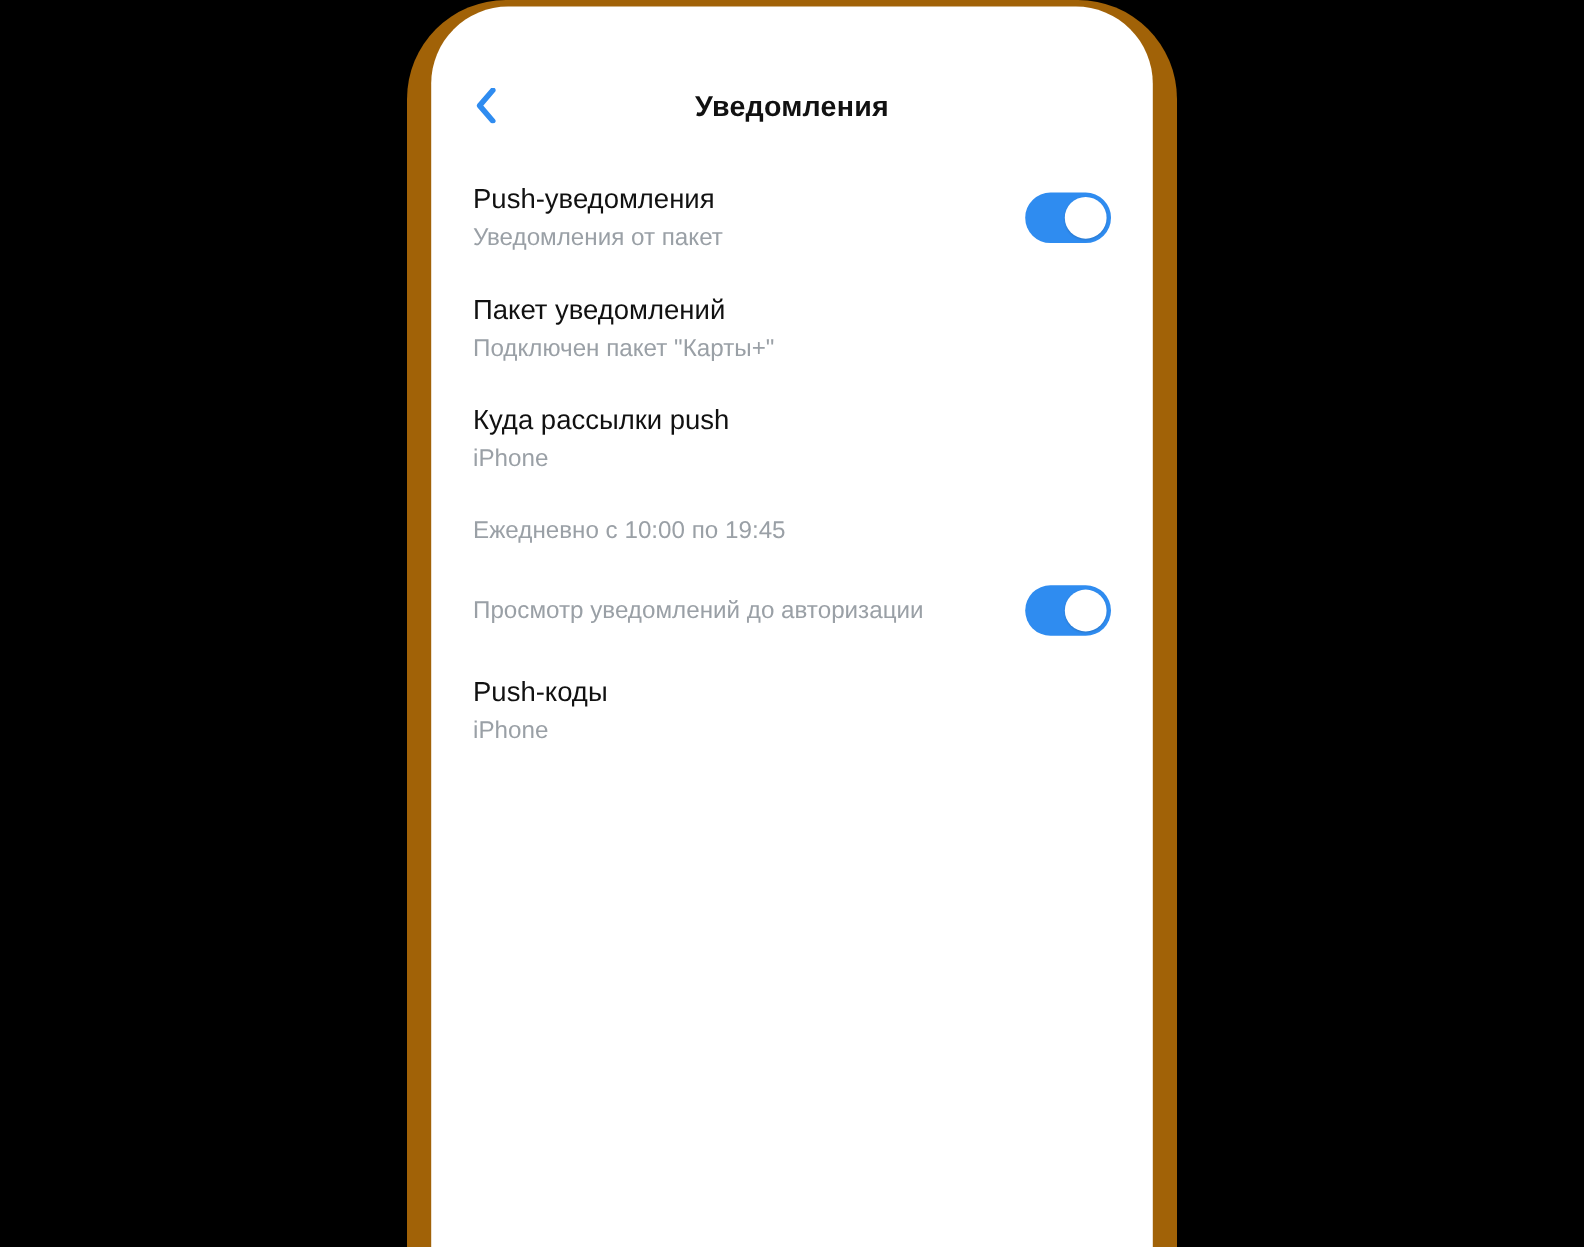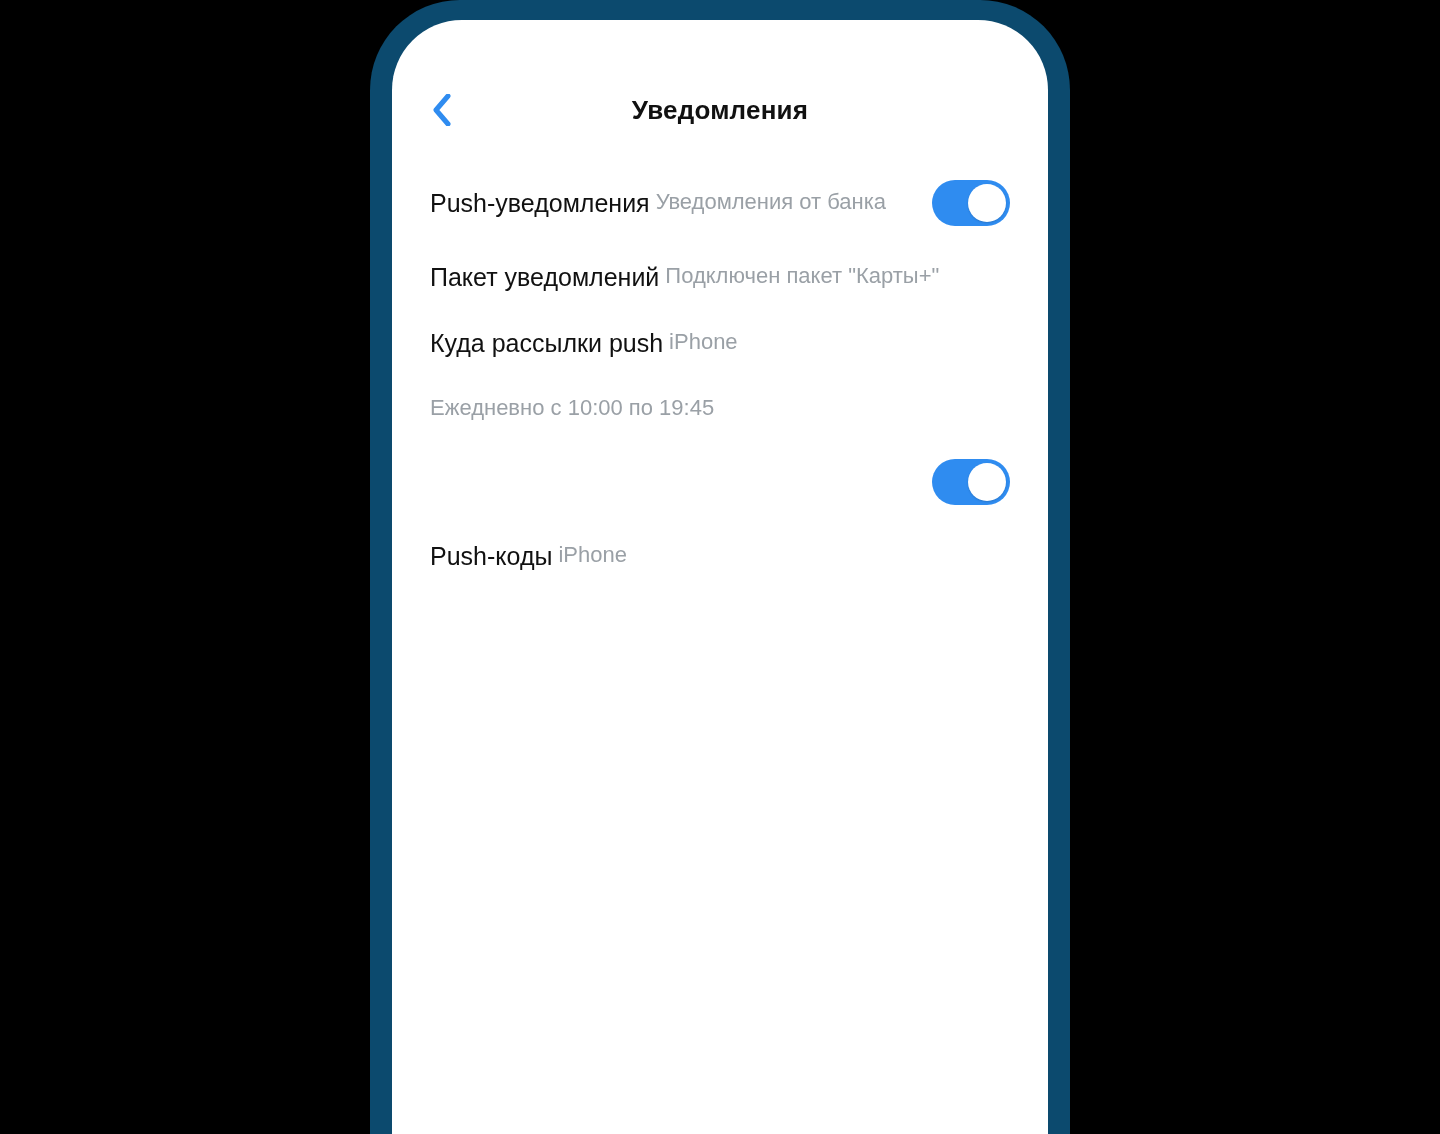--- a/index.html
+++ b/index.html
@@ -5,24 +5,24 @@
     * { margin: 0; padding: 0; box-sizing: border-box; }
     html, body { width: 1440px; height: 1134px; background: #000; font-family: -apple-system, BlinkMacSystemFont, "Segoe UI", Helvetica, Arial, sans-serif; }
     .stage { width: 1440px; height: 1134px; position: relative; }
     .phone-frame {
       position: absolute;
       left: 50%;
       transform: translateX(-50%);
       top: 0;
       width: 700px;
       height: 1134px;
-      background: #0c4a6e;
+      background: #a16207;
       border-top-left-radius: 90px;
       border-top-right-radius: 90px;
-      padding: 20px 22px 0 22px;
+      padding: 6px 22px 0 22px;
     }
     .screen {
       width: 100%;
       height: 100%;
       background: #ffffff;
       border-top-left-radius: 70px;
       border-top-right-radius: 70px;
       padding-top: 58px;
       overflow: hidden;
     }
@@ -54,21 +54,21 @@
     .list {
       padding: 20px 0 0 0;
     }
     .row {
       display: flex;
       align-items: center;
       justify-content: space-between;
       padding: 18px 38px 18px 38px;
       cursor: pointer;
     }
-    .row-text { display: flex; flex-direction: row; gap: 6px; }
+    .row-text { display: flex; flex-direction: column; gap: 6px; }
     .row-title {
       font-size: 25px;
       font-weight: 500;
       color: #111;
       line-height: 1.2;
     }
     .row-sub {
       font-size: 22px;
       font-weight: 400;
       color: #9aa0a6;
@@ -108,21 +108,21 @@
           </svg>
         </div>
         <div class="nav-title">Уведомления</div>
       </div>
 
       <div class="list">
 
         <div class="row">
           <div class="row-text">
             <div class="row-title">Push-уведомления</div>
-            <div class="row-sub">Уведомления от банка</div>
+            <div class="row-sub">Уведомления от пакет</div>
           </div>
           <div class="toggle">
             <div class="knob"></div>
           </div>
         </div>
 
         <div class="row">
           <div class="row-text">
             <div class="row-title">Пакет уведомлений</div>
             <div class="row-sub">Подключен пакет "Карты+"</div>
@@ -137,20 +137,21 @@
         </div>
 
         <div class="row">
           <div class="row-text">
             <div class="row-sub">Ежедневно с 10:00 по 19:45</div>
           </div>
         </div>
 
         <div class="row">
           <div class="row-text">
+            <div class="row-sub">Просмотр уведомлений до авторизации</div>
           </div>
           <div class="toggle">
             <div class="knob"></div>
           </div>
         </div>
 
         <div class="row">
           <div class="row-text">
             <div class="row-title">Push-коды</div>
             <div class="row-sub">iPhone</div>

